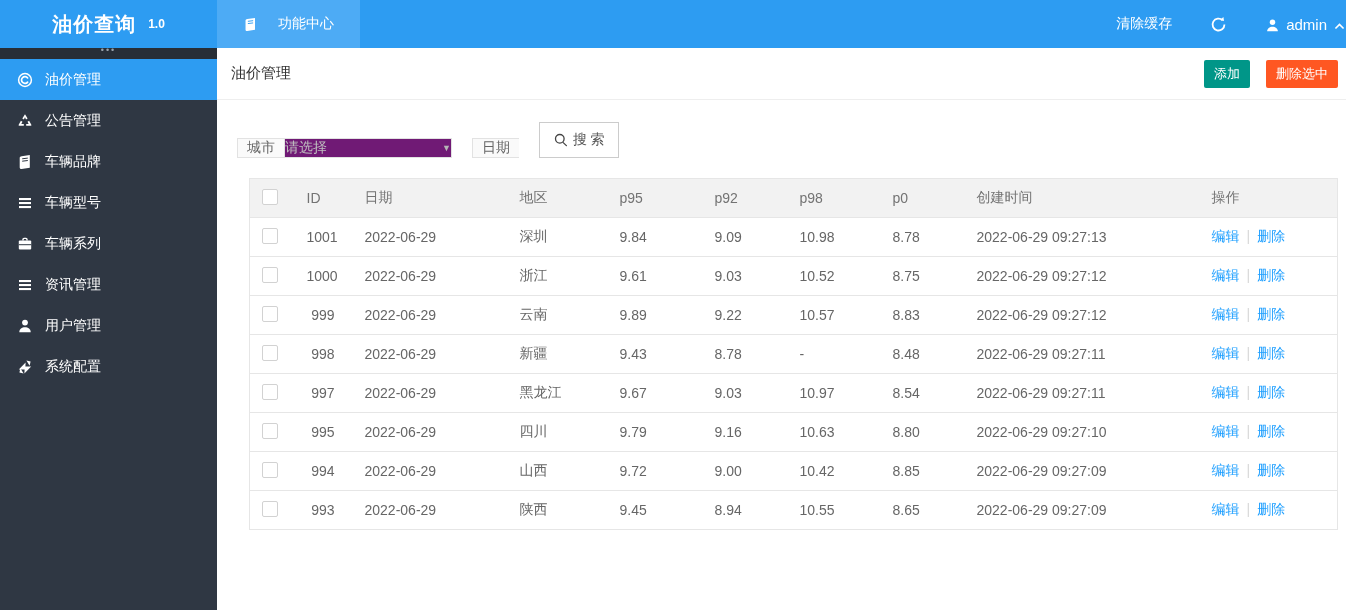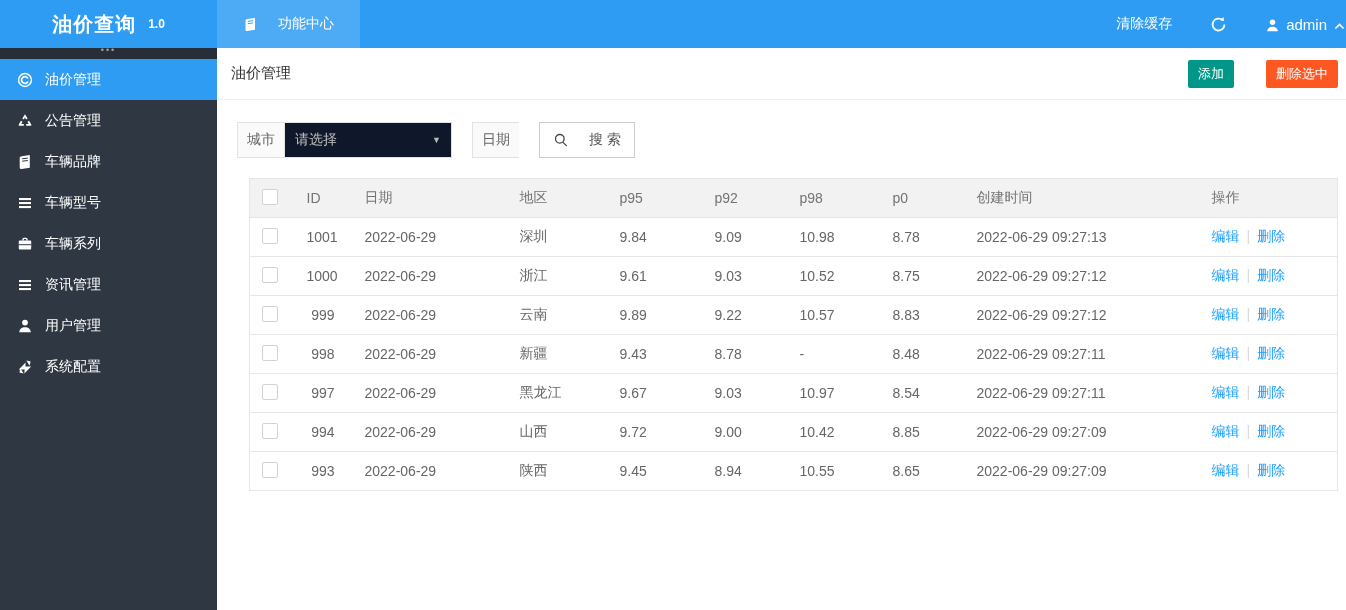--- a/index.html
+++ b/index.html
@@ -29,43 +29,43 @@
   .menu-item { height:41px; display:flex; align-items:center; padding-left:17px;
     color:#fff; font-size:14px; cursor:pointer; }
   .menu-item .icon { width:16px; margin-right:12px; color:#fff; }
   .menu-item.active { background:var(--active-blue,#2d9cf2); }
 
   
   .main { margin-left:217px; padding-top:48px; }
   .page-head { height:52px; display:flex; align-items:center; justify-content:space-between;
     padding:0 8px 0 14px; border-bottom:1px solid #eeeeee; }
   .page-title { font-size:15px; color:#333; }
-  .head-buttons { display:flex; gap:32px; }
+  .head-buttons { display:flex; gap:16px; }
   .btn { height:28px; border:none; border-radius:2px; color:#fff; font-size:13px;
     padding:0 10px; cursor:pointer; font-family:inherit; }
   .btn-add { background:var(--green,#009688); }
   .btn-del { background:var(--red,#FF5722); }
 
   
   .filter-row { display:flex; align-items:center; padding:22px 8px 0 20px; }
-  .filter-group { display:flex; height:36px; margin-right:20px; }
+  .filter-group { display:flex; height:36px; margin-right:20px;align-items:flex-end; }
   .filter-label { display:flex; align-items:center; padding:0 9px; font-size:14px; color:#666;
     background:#fafafa; border:1px solid #e2e2e2; border-right:none; white-space:nowrap; }
-  .select-box { width:168px; border:1px solid #e2e2e2; background:#0f172a; display:flex;
-    align-items:center; justify-content:space-between; padding:0 10px; cursor:pointer; }
+  .select-box { width:168px; border:1px solid #e2e2e2; background:#701a75; display:flex;
+    align-items:center; justify-content:space-between; padding:0 0; cursor:pointer; }
   .placeholder { color:#bfbfbf; font-size:14px; }
   .caret { color:#b6b6b6; font-size:9px; }
   .input-box { width:168px; border:1px solid #e2e2e2; background:#fff; display:flex;
     align-items:center; padding:0 10px; }
   .input-box input { border:none; outline:none; width:100%; font-size:14px; color:#666;
     font-family:inherit; }
   .input-box input::placeholder { color:#bfbfbf; }
   .search-btn { height:36px; background:#fff; border:1px solid #cccccc; color:#555;
-    font-size:14px; padding:0 13px; display:flex; align-items:center; gap:20px; cursor:pointer;
-    font-family:Liberation Sans, sans-serif; }
+    font-size:14px; padding:0 13px; display:flex; align-items:center; gap:4px; cursor:pointer;
+    font-family:Liberation Serif, serif; }
 
   
   .table-wrap { margin:20px 8px 0 32px; }
   table { width:100%; border-collapse:collapse; table-layout:fixed;
     border:1px solid #e6e6e6; }
   th,td { height:39px; padding:0 10px; font-size:14px; color:#666; text-align:left;
     border-bottom:1px solid #e6e6e6; overflow:hidden; white-space:nowrap; }
   thead th { background:#f2f2f2; font-weight:normal; color:#737373; }
   .col-check { padding-left:12px; }
   .checkbox { width:16px; height:16px; border:1px solid #d2d2d2; border-radius:2px;
@@ -313,20 +313,32 @@
             <td class="">黑龙江</td>
             <td class="">9.67</td>
             <td class="">9.03</td>
             <td class="">10.97</td>
             <td class="">8.54</td>
             <td class="">2022-06-29 09:27:11</td>
             <td><a class="link">编辑</a><span class="sep">|</span><a class="link">删除</a></td>
           </tr>
           <tr>
             <td class="col-check"><span class="checkbox"></span></td>
+            <td class="col-id">995</td>
+            <td class="">2022-06-29</td>
+            <td class="">四川</td>
+            <td class="">9.79</td>
+            <td class="">9.16</td>
+            <td class="">10.63</td>
+            <td class="">8.80</td>
+            <td class="">2022-06-29 09:27:10</td>
+            <td><a class="link">编辑</a><span class="sep">|</span><a class="link">删除</a></td>
+          </tr>
+          <tr>
+            <td class="col-check"><span class="checkbox"></span></td>
             <td class="col-id">994</td>
             <td class="">2022-06-29</td>
             <td class="">山西</td>
             <td class="">9.72</td>
             <td class="">9.00</td>
             <td class="">10.42</td>
             <td class="">8.85</td>
             <td class="">2022-06-29 09:27:09</td>
             <td><a class="link">编辑</a><span class="sep">|</span><a class="link">删除</a></td>
           </tr>

